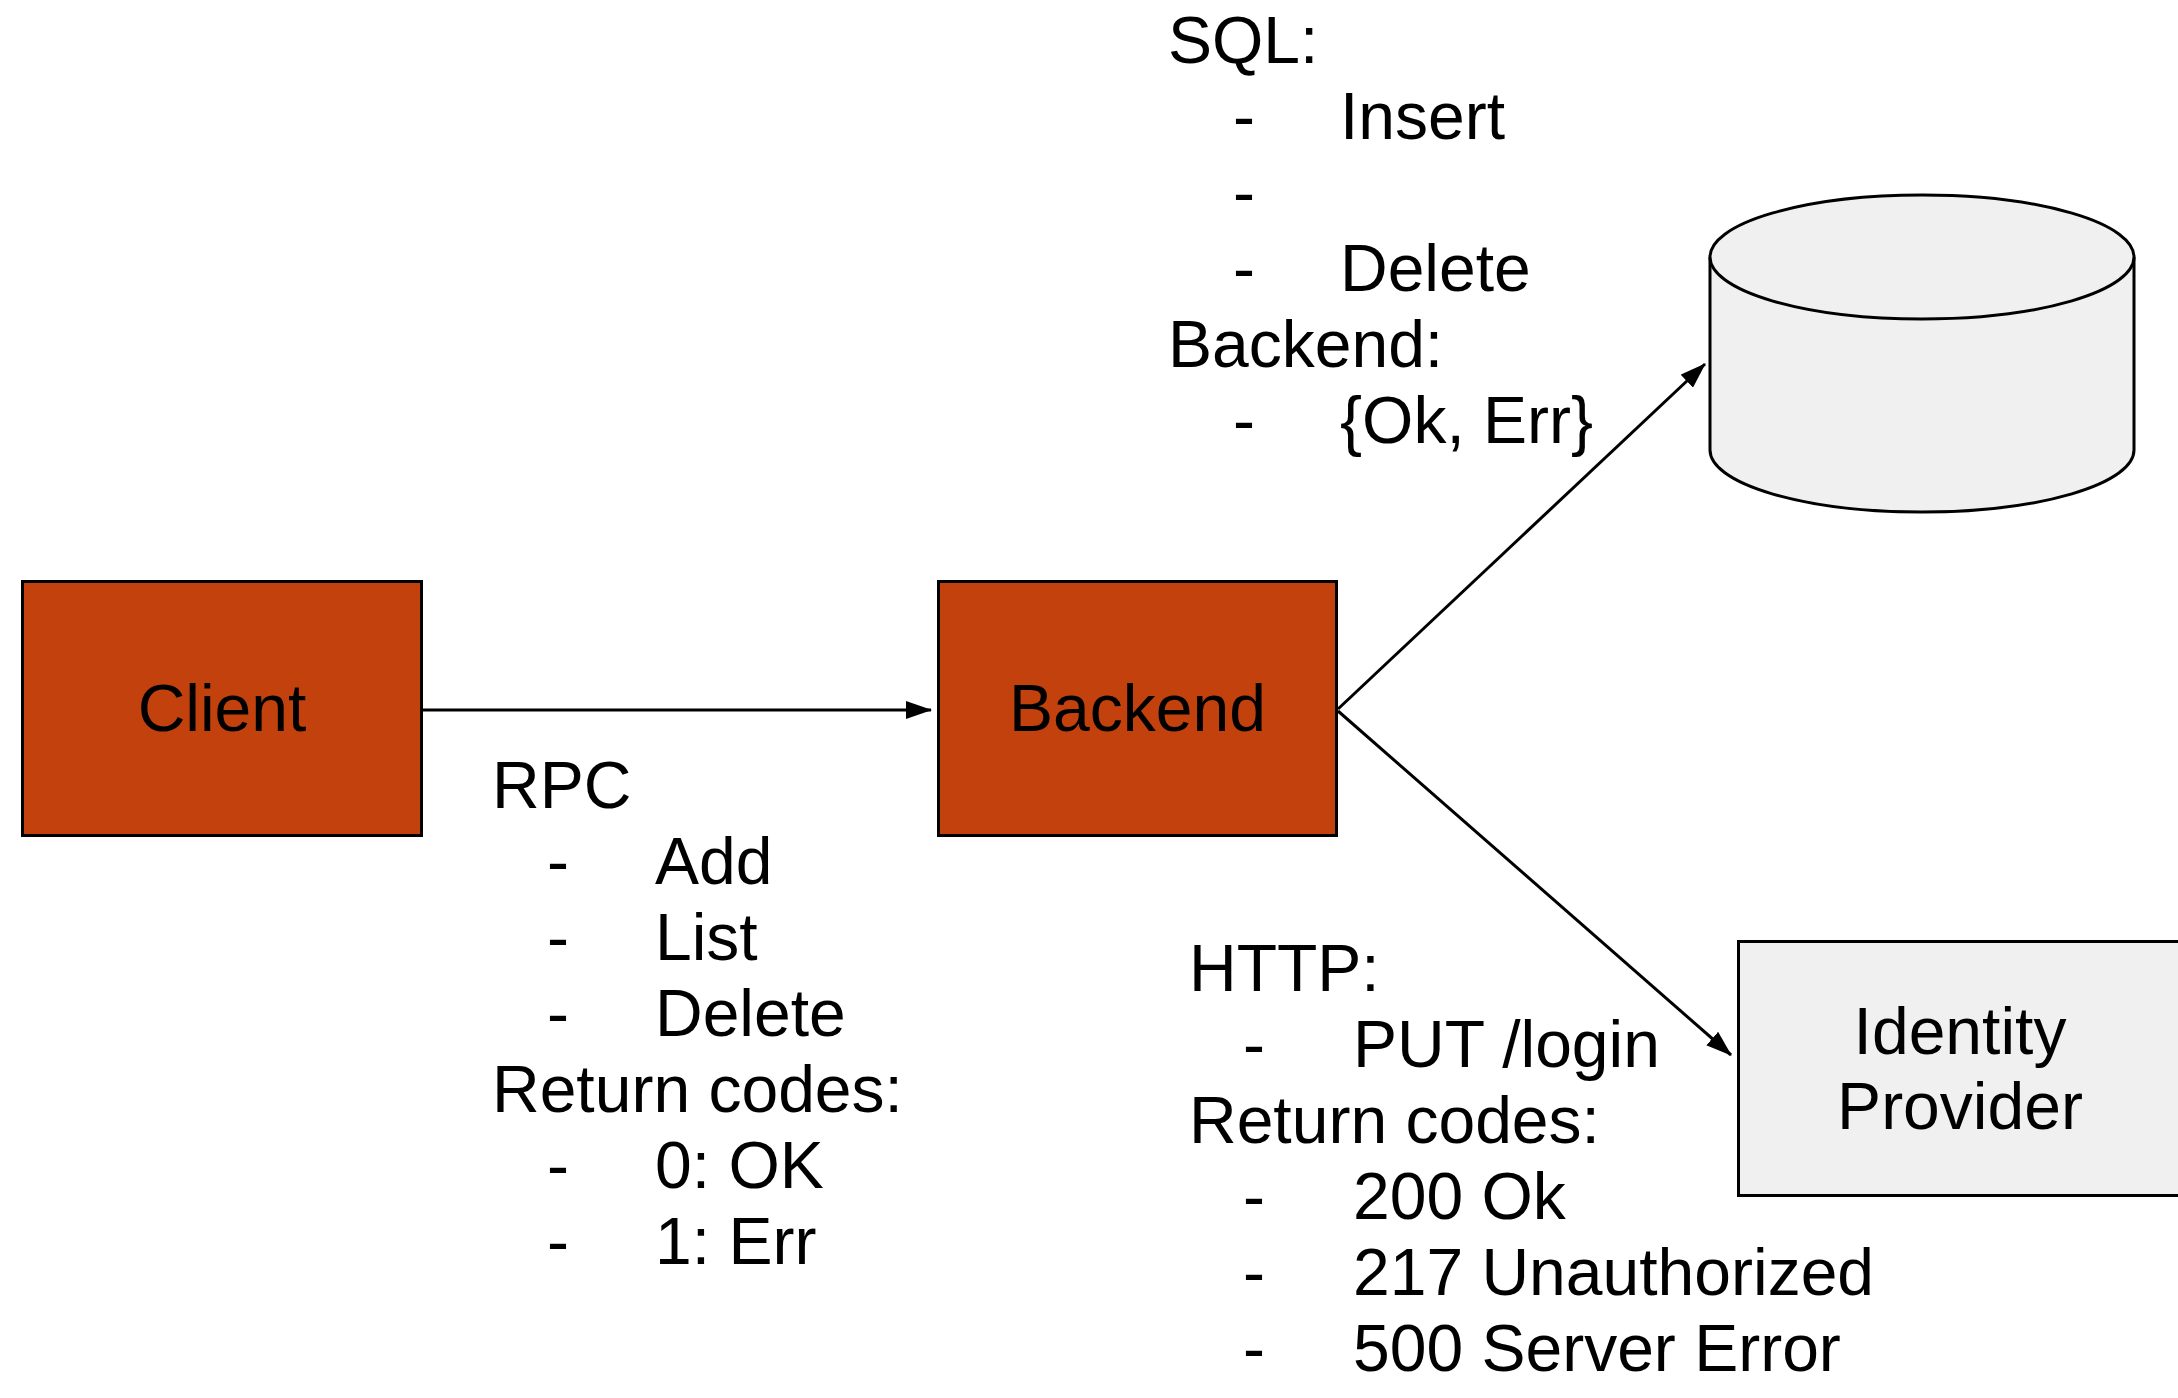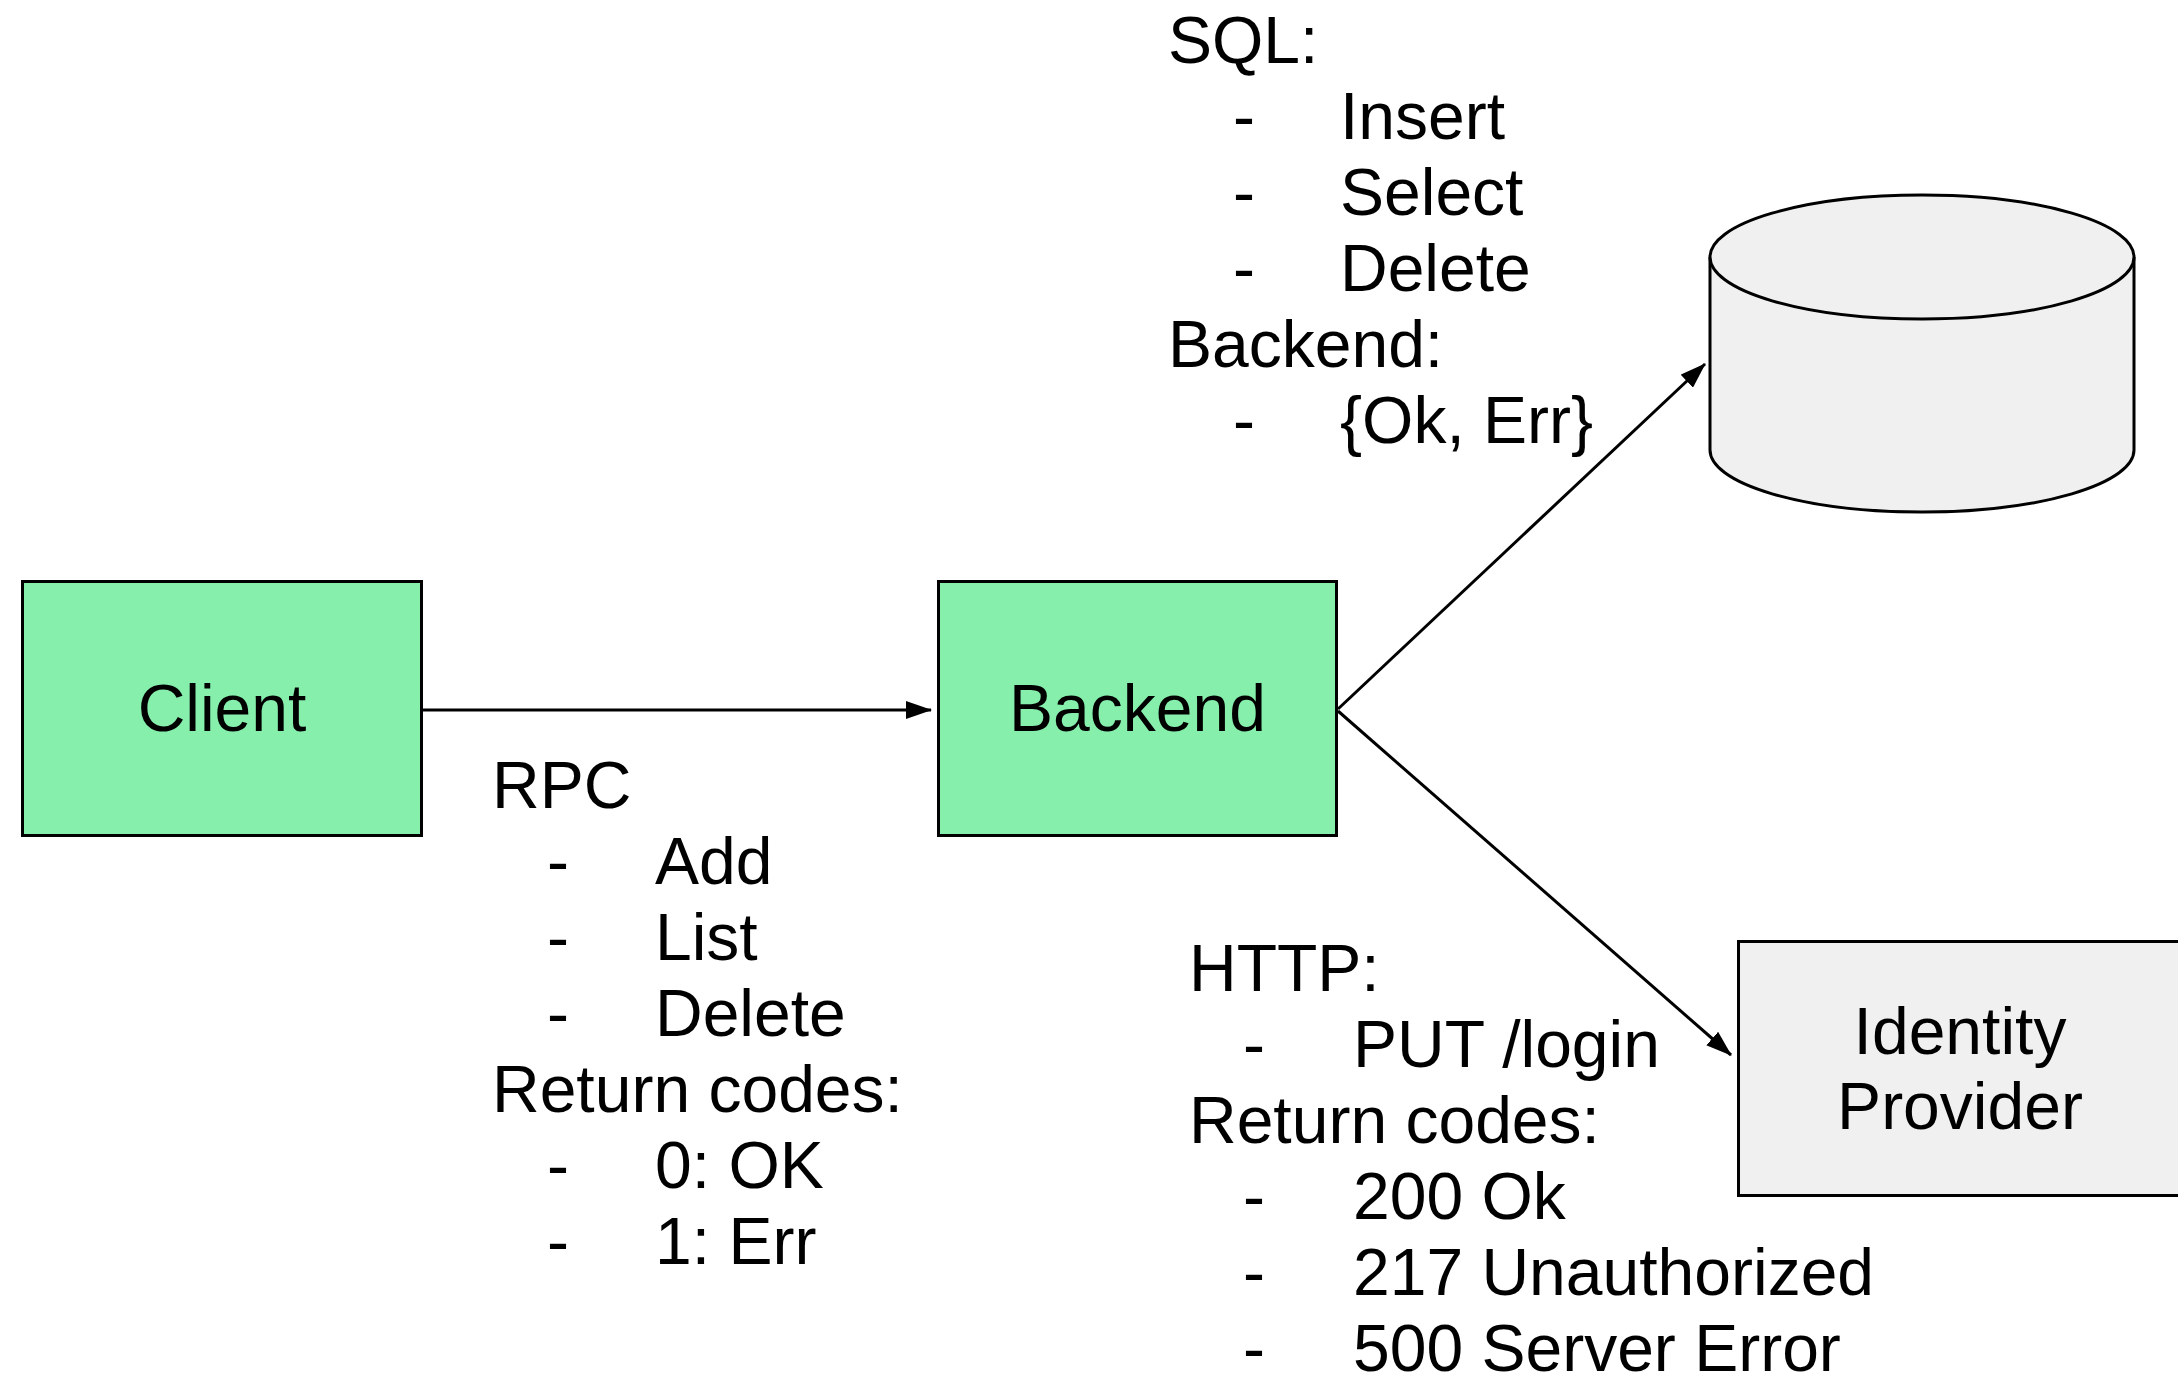--- a/index.html
+++ b/index.html
@@ -24,21 +24,21 @@
     position: absolute;
     box-sizing: border-box;
     border: 3px solid #000000;
     display: flex;
     align-items: center;
     justify-content: center;
     text-align: center;
     font-size: 66px;
     line-height: 75px;
   }
-  .node.yellow { background: #86efac; }
+  .node.yellow { background: #c2410c; }
   .node.gray   { background: #f0f0f0; }
 
   #node-client  { left: 21px;   top: 580px; width: 402px; height: 257px; }
   #node-backend { left: 937px;  top: 580px; width: 401px; height: 257px; }
   #node-idp     { left: 1737px; top: 940px; width: 446px; height: 257px; }
 
   #db-label {
     position: absolute;
     left: 1710px; top: 290px; width: 424px; height: 170px;
     display: flex; align-items: center; justify-content: center;
@@ -99,21 +99,20 @@
   </div>
 
   <div class="note" id="note-sql">
     <div class="line title">SQL:</div>
     <div class="line item">
       <span class="dash">-</span>
         <span class="txt">Insert</span>
     </div>
     <div class="line item">
       <span class="dash">-</span>
-        <span class="txt">Select</span>
     </div>
     <div class="line item">
       <span class="dash">-</span>
         <span class="txt">Delete</span>
     </div>
     <div class="line title">Backend:</div>
     <div class="line item">
       <span class="dash">-</span>
         <span class="txt">{Ok, Err}</span>
     </div>

